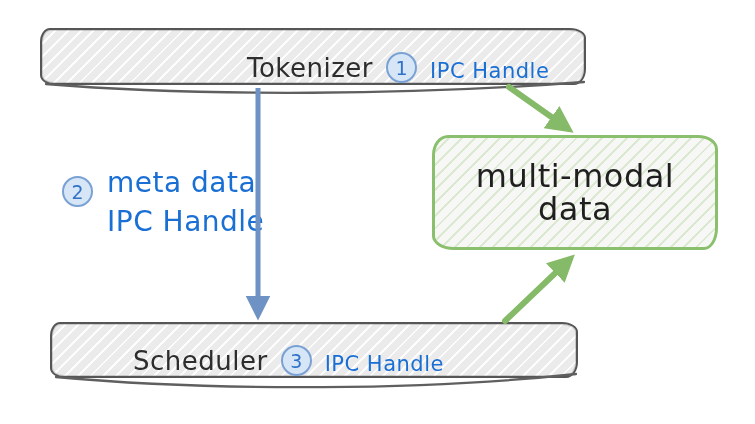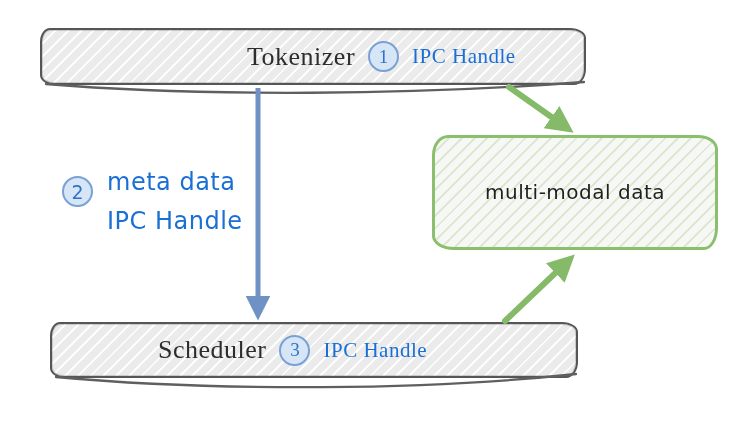--- a/index.html
+++ b/index.html
@@ -29,27 +29,26 @@
         rgba(255,255,255,0.9) 0px, rgba(255,255,255,0.9) 2px,
         rgba(0,0,0,0) 2px, rgba(0,0,0,0) 9px),
       #ebebeb;
     box-shadow: inset 0 0 0 1px rgba(90,90,90,0.25);
   }
   #node-tokenizer { left: 40px;  top: 28px;  width: 546px; height: 57px; }
   #node-scheduler { left: 50px;  top: 322px; width: 528px; height: 56px; }
 
   .node-row {
     display: flex;
-    align-items: center;
+    align-items: flex-end;
     height: 100%;
     gap: 13px;
-    font-family: Liberation Serif, serif;
   }
   #node-tokenizer .node-row { padding-left: 205px; }
-  #node-scheduler .node-row { padding-left: 106px; }
+  #node-scheduler .node-row { padding-left: 81px; }
 
   .node-label {
     font-size: 26px;
     color: #2d2d2d;
     letter-spacing: 0.5px;
     white-space: nowrap;
   }
 
   .badge {
     width: 31px;
@@ -86,39 +85,39 @@
         rgba(150,195,120,0.28) 0px, rgba(150,195,120,0.28) 2px,
         rgba(0,0,0,0) 2px, rgba(0,0,0,0) 9px),
       #f7f8f5;
     display: flex;
     flex-direction: column;
     align-items: center;
     justify-content: center;
     text-align: center;
   }
   .hbm-line {
-    font-size: 20px;
+    font-size: 32px;
     color: #1f1f1f;
     line-height: 33px;
     letter-spacing: 0.5px;
   }
 
   
   #edge-label-2 {
     position: absolute;
     left: 62px;
     top: 163px;
     display: flex;
     gap: 14px;
     align-items: flex-start;
   }
   #edge-label-2 .badge { margin-top: 13px; }
   .edge-lines .blue-text {
     display: block;
-    font-size: 24px;
+    font-size: 28px;
     line-height: 39px;
   }
 
   
   #arrows {
     position: absolute;
     left: 0;
     top: 0;
     pointer-events: none;
   }

